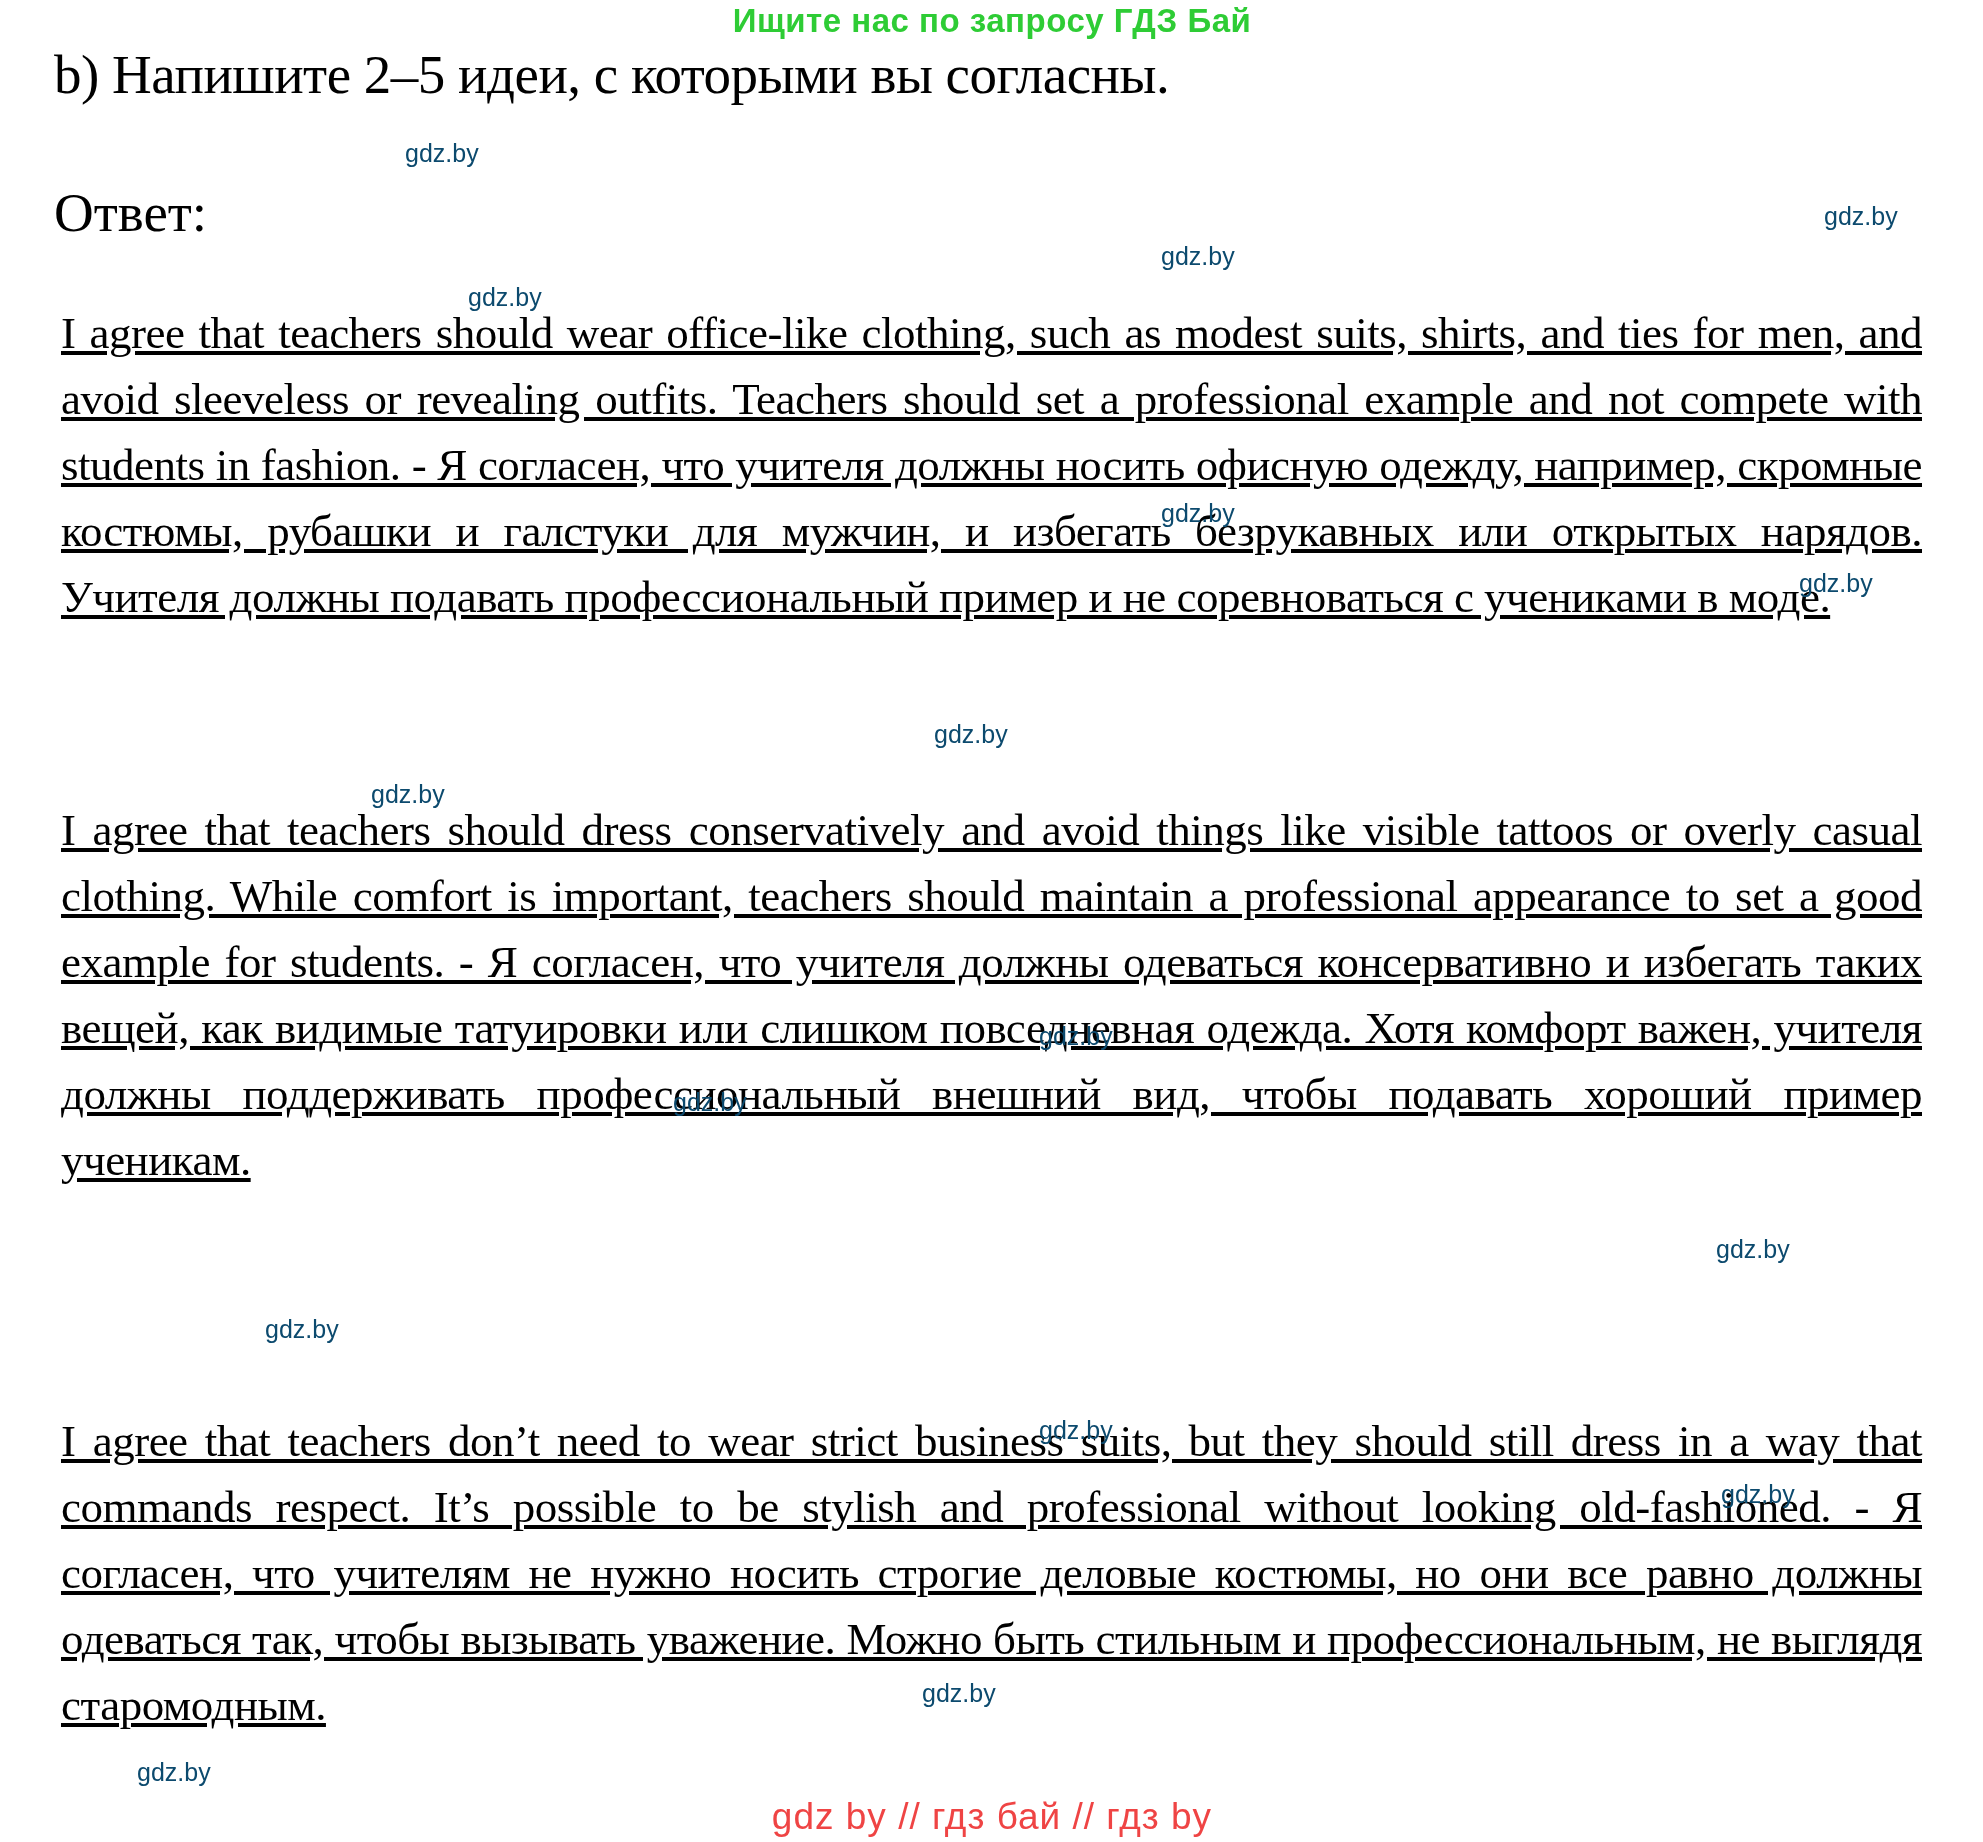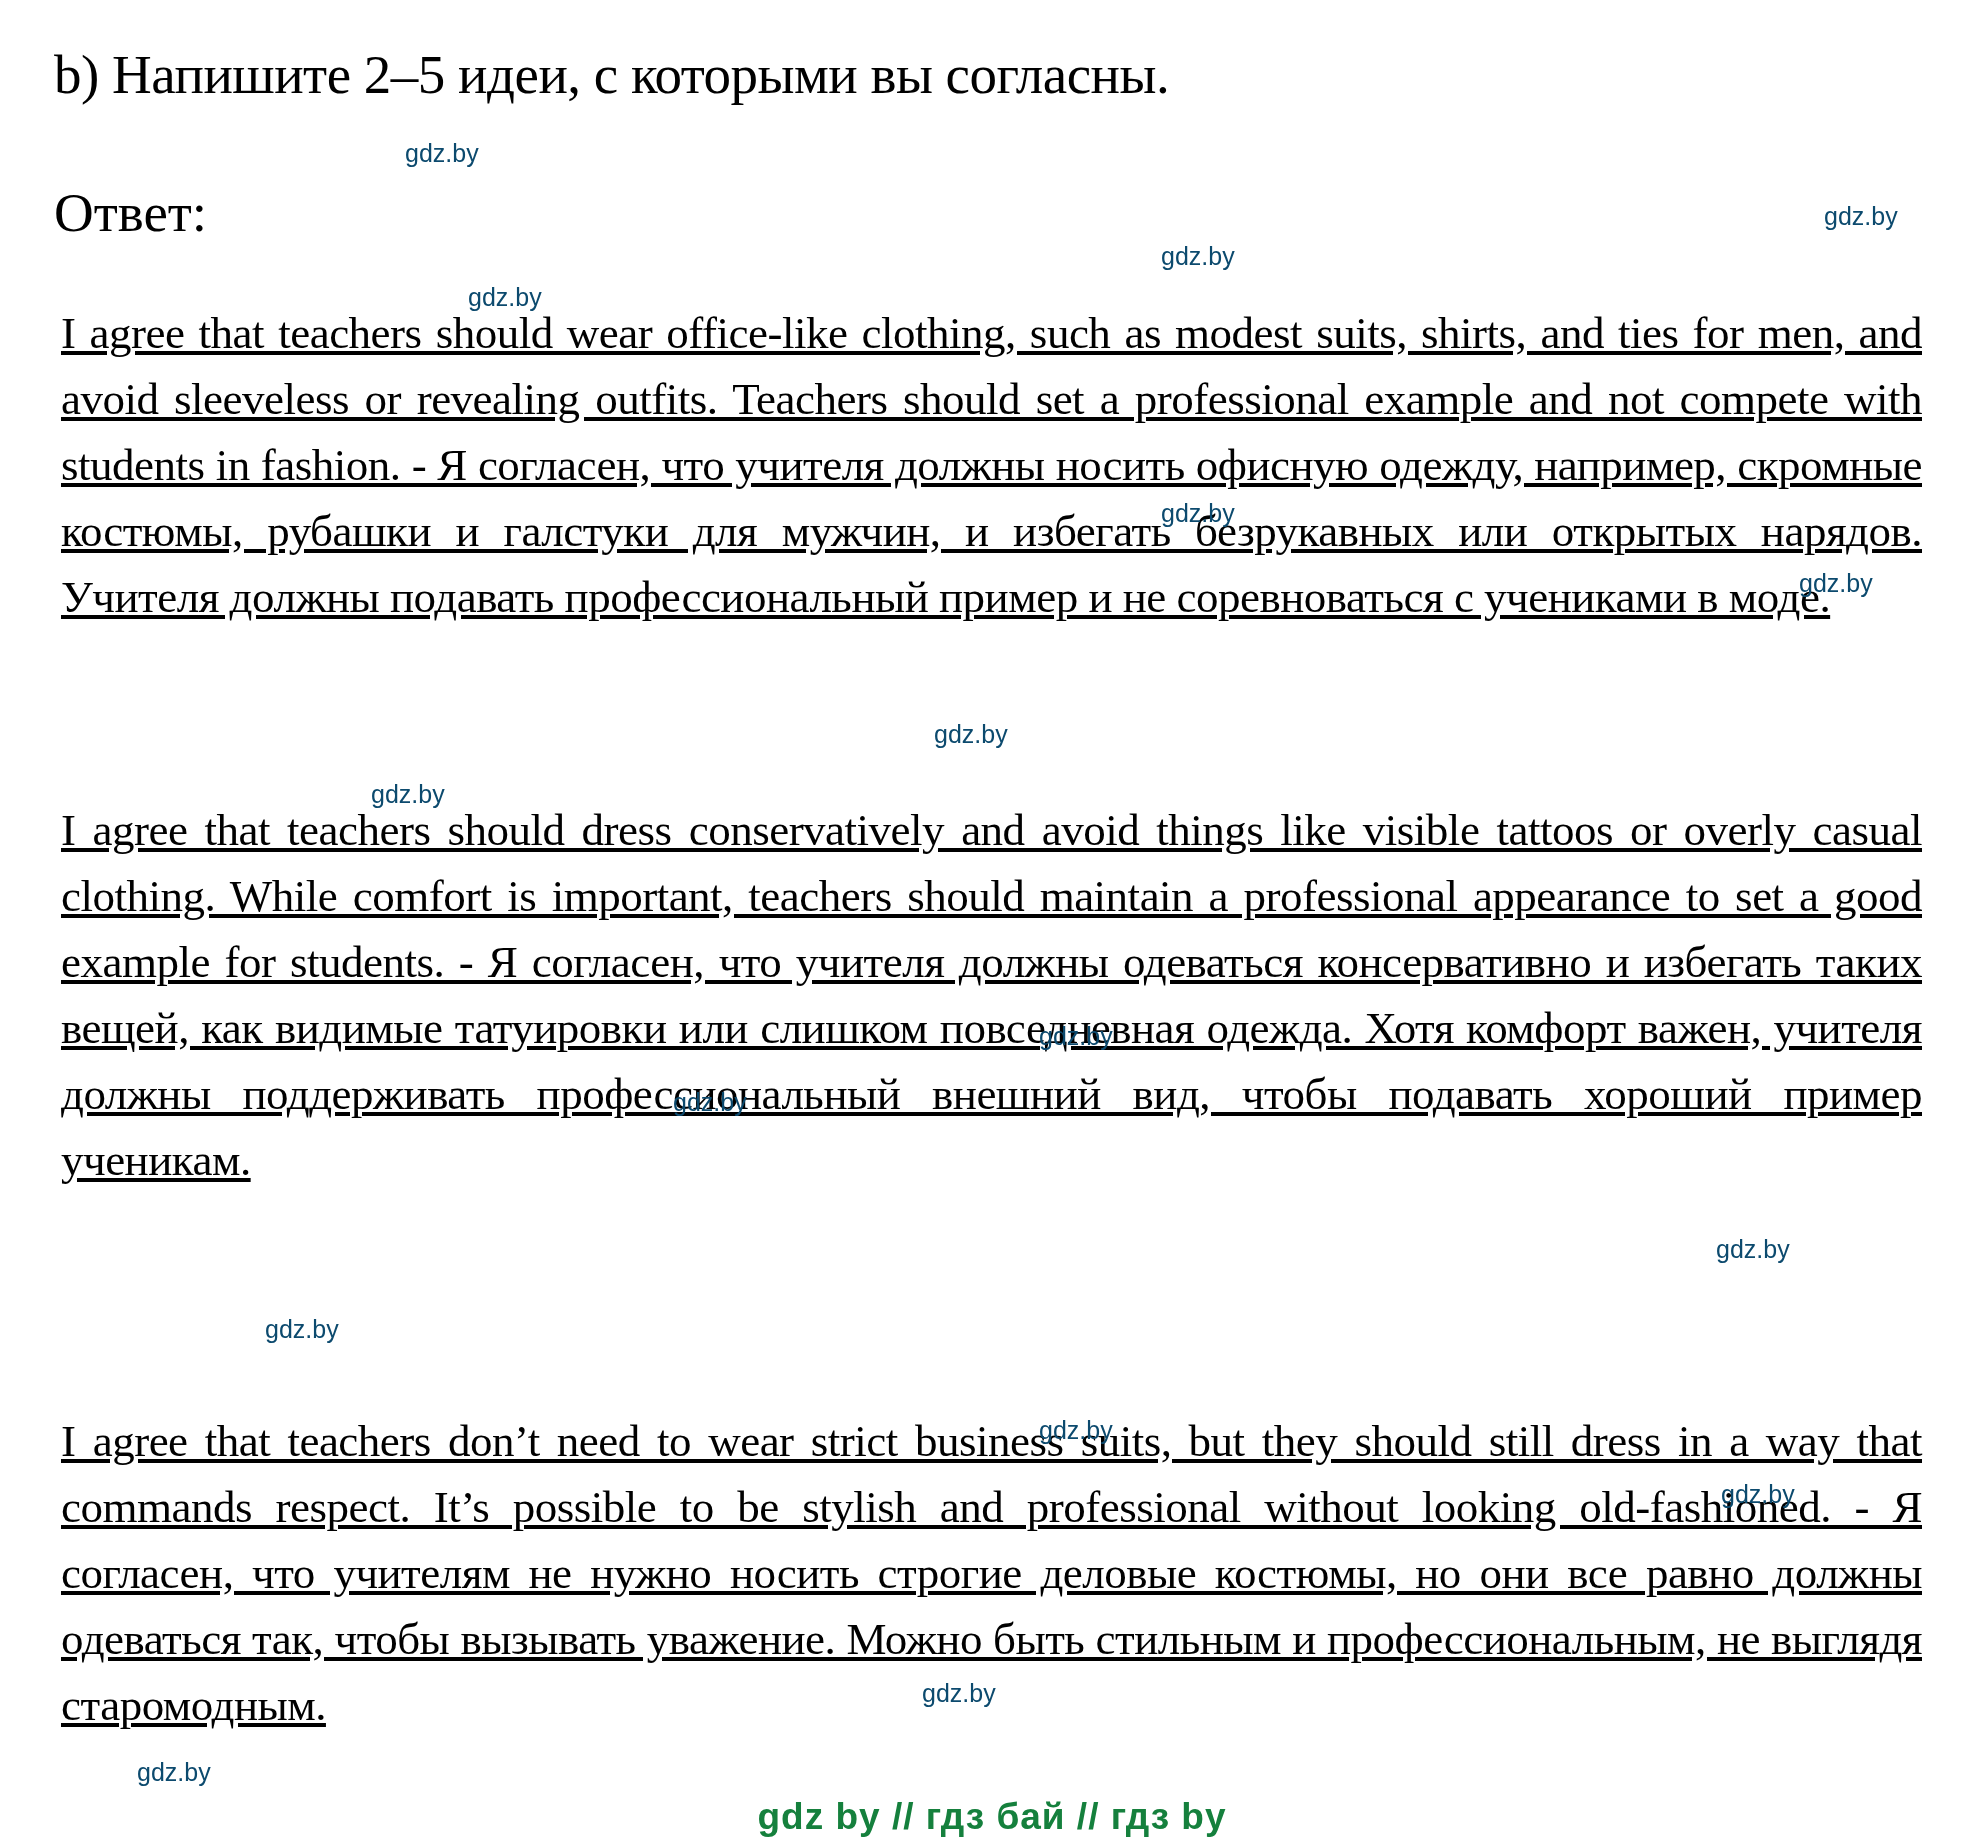--- a/index.html
+++ b/index.html
@@ -74,20 +74,21 @@
     font-family: "Liberation Sans", "DejaVu Sans", sans-serif;
     font-size: 37px;
     letter-spacing: 1px;
   }
 </style>
 </head>
 <body>
 
 <div class="page">
 
+  <div class="promo-banner" style="color: rgb(46, 204, 53);">Ищите нас по запросу ГДЗ Бай</div>
 
   <div class="task-title">b) Напишите 2–5 идеи, с которыми вы согласны.</div>
 
   <div class="answer-label">Ответ:</div>
 
   <p class="paragraph paragraph-1">I agree that teachers should wear office-like clothing, such as modest suits, shirts, and ties for men, and avoid sleeveless or revealing outfits. Teachers should set a professional example and not compete with students in fashion. - Я согласен, что учителя должны носить офисную одежду, например, скромные костюмы, рубашки и галстуки для мужчин, и избегать безрукавных или открытых нарядов. Учителя должны подавать профессиональный пример и не соревноваться с учениками в моде.</p>
 
   <p class="paragraph paragraph-2">I agree that teachers should dress conservatively and avoid things like visible tattoos or overly casual clothing. While comfort is important, teachers should maintain a professional appearance to set a good example for students. - Я согласен, что учителя должны одеваться консервативно и избегать таких вещей, как видимые татуировки или слишком повседневная одежда. Хотя комфорт важен, учителя должны поддерживать профессиональный внешний вид, чтобы подавать хороший пример ученикам.</p>
 
   <p class="paragraph paragraph-3">I agree that teachers don’t need to wear strict business suits, but they should still dress in a way that commands respect. It’s possible to be stylish and professional without looking old-fashioned. - Я согласен, что учителям не нужно носить строгие деловые костюмы, но они все равно должны одеваться так, чтобы вызывать уважение. Можно быть стильным и профессиональным, не выглядя старомодным.</p>
@@ -102,16 +103,16 @@
   <span class="watermark" style="left:371px;  top:780px;">gdz.by</span>
   <span class="watermark" style="left:1039px; top:1022px;">gdz.by</span>
   <span class="watermark" style="left:673px;  top:1088px;">gdz.by</span>
   <span class="watermark" style="left:1716px; top:1235px;">gdz.by</span>
   <span class="watermark" style="left:265px;  top:1315px;">gdz.by</span>
   <span class="watermark" style="left:1039px; top:1416px;">gdz.by</span>
   <span class="watermark" style="left:1721px; top:1480px;">gdz.by</span>
   <span class="watermark" style="left:922px;  top:1679px;">gdz.by</span>
   <span class="watermark" style="left:137px;  top:1758px;">gdz.by</span>
 
-  <div class="footer-line" style="color: #15803d; font-weight: bold;">gdz by  //  гдз бай  //  гдз by</div>
+  <div class="footer-line" style="color: #ef4444;">gdz by  //  гдз бай  //  гдз by</div>
 
 </div>
 
 
 </body></html>

